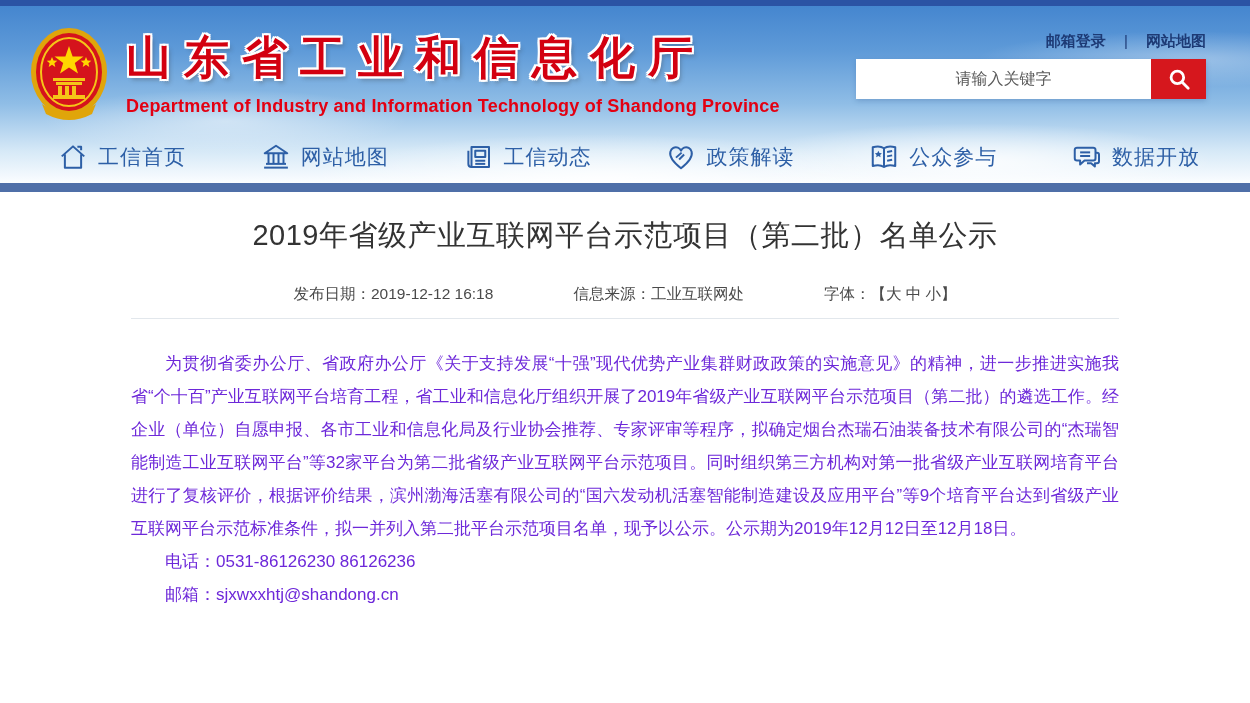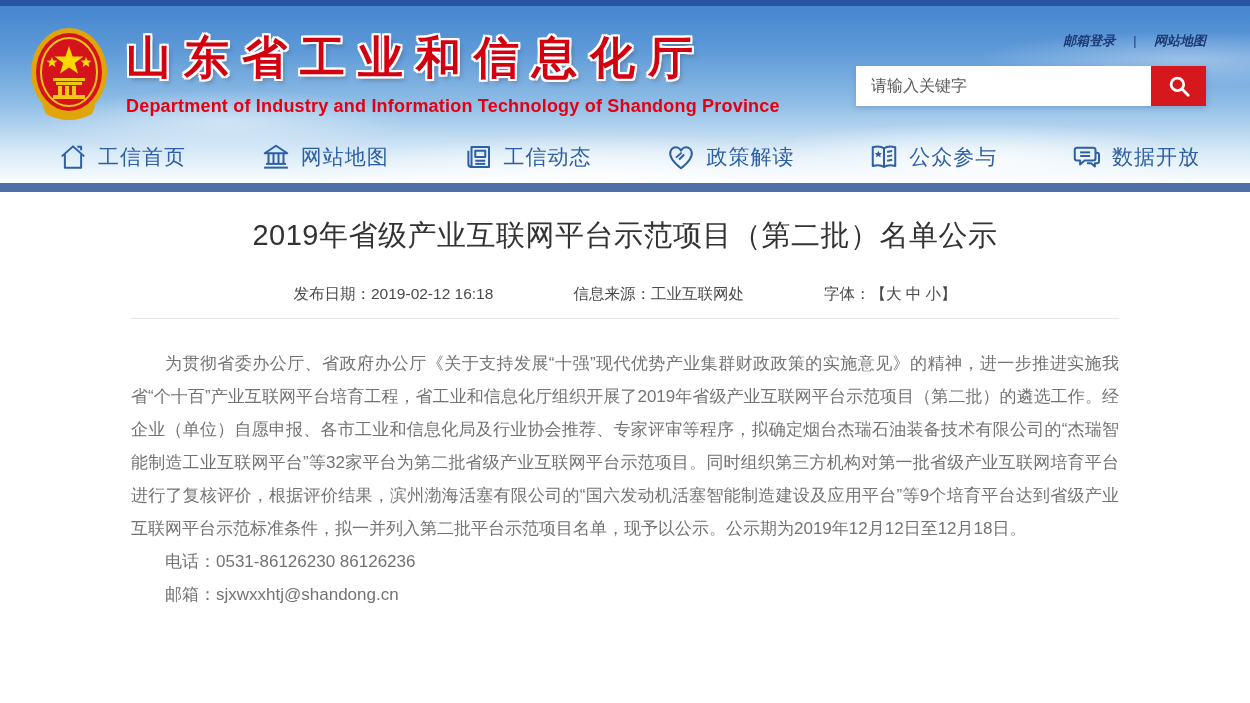--- a/index.html
+++ b/index.html
@@ -27,27 +27,27 @@
   .emblem { width:78px; height:96px; display:block; margin-top:6px; }
   .brand-text { margin-left:18px; padding-top:8px; }
   .site-title {
     font-size:45px; font-weight:bold; letter-spacing:13px; color:#d30010; white-space:nowrap;
     text-shadow:-2px -2px 0 #fff, 2px -2px 0 #fff, -2px 2px 0 #fff, 2px 2px 0 #fff,
                 0 -2px 0 #fff, 0 2px 0 #fff, -2px 0 0 #fff, 2px 0 0 #fff, 3px 4px 4px rgba(60,60,60,.35);
   }
   .site-subtitle { font-size:18px; font-weight:bold; color:#e30012; margin-top:8px; letter-spacing:.2px; white-space:nowrap; }
 
   .header-right { display:flex; flex-direction:column; align-items:flex-end; padding-top:12px; }
-  .top-links { font-size:13px; font-weight:bold; color:#1d3a75; margin-bottom:16px;font-style:italic; }
+  .top-links { font-size:15px; font-weight:bold; color:#1d3a75; margin-bottom:8px; }
   .top-links a { color:#1d3a75; text-decoration:none; cursor:pointer; }
   .top-links .sep { margin:0 14px; color:#1d3a75; font-weight:normal; }
   .search { display:flex; width:350px; height:40px; box-shadow:0 2px 5px rgba(40,80,140,.25); }
   .search input {
     flex:1; border:none; outline:none; padding:4px 15px; font-size:16px; color:#333;
-    font-family:"Liberation Sans","DejaVu Sans",sans-serif; background:#fff;
+    font-family:"Liberation Sans","DejaVu Sans",sans-serif; background:#fff;text-align:center;
   }
   .search input::placeholder { color:#5a5a5a; opacity:1; }
   .search button { width:55px; border:none; background:#d6171d; cursor:pointer; display:flex; align-items:center; justify-content:center; }
 
   
   .nav-row { display:flex; justify-content:space-between; align-items:center; padding:0 50px; height:53px;margin-left:8px; }
   .nav-item { display:flex; align-items:center; gap:10px; text-decoration:none; cursor:pointer; }
   .nav-item .nav-icon { display:flex; width:30px; height:30px; }
   .nav-item .nav-label { font-size:21px; color:#2d5fa6; letter-spacing:1px; white-space:nowrap; }
 
@@ -55,21 +55,21 @@
   .breadcrumb { display:flex; align-items:center; gap:8px; padding:20px 0 0 30px; height:44px; }
   .breadcrumb .crumb-text { font-size:14.5px; color:#333; letter-spacing:.5px; }
 
   
   .article { width:988px; margin:0 auto; }
   .article h1 { font-size:29px; font-weight:500; color:#333; text-align:center; margin-top:24px; letter-spacing:.5px; }
   .meta { display:flex; justify-content:center; gap:80px; margin-top:28px; font-size:15.5px; color:#4a4a4a; }
   .meta .font-opts { cursor:pointer; }
   .meta-divider { border:none; border-top:1px solid #e2e7ec; margin-top:13px; }
 
-  .body-text { margin-top:28px; font-size:17px; line-height:33px; color:#737373; text-align:justify; }
+  .body-text { margin-top:28px; font-size:17px; line-height:33px; color:#6d28d9; text-align:justify; }
   .body-text p { text-indent:2em; }
 
   svg { display:block; }
 </style>
 </head>
 <body>
 
 <div class="top-strip"></div>
 
 <header class="sky">
@@ -193,21 +193,21 @@
 </header>
 
 <div class="nav-strip"></div>
 
 <main>
 
   <article class="article">
     <h1>2019年省级产业互联网平台示范项目（第二批）名单公示</h1>
 
     <div class="meta">
-      <span>发布日期：2019-02-12 16:18</span>
+      <span>发布日期：2019-12-12 16:18</span>
       <span>信息来源：工业互联网处</span>
       <span><span>字体：</span><span class="font-opts">【大 中 小】</span></span>
     </div>
 
     <hr class="meta-divider">
 
     <div class="body-text">
       <p>为贯彻省委办公厅、省政府办公厅《关于支持发展“十强”现代优势产业集群财政政策的实施意见》的精神，进一步推进实施我省“个十百”产业互联网平台培育工程，省工业和信息化厅组织开展了2019年省级产业互联网平台示范项目（第二批）的遴选工作。经企业（单位）自愿申报、各市工业和信息化局及行业协会推荐、专家评审等程序，拟确定烟台杰瑞石油装备技术有限公司的“杰瑞智能制造工业互联网平台”等32家平台为第二批省级产业互联网平台示范项目。同时组织第三方机构对第一批省级产业互联网培育平台进行了复核评价，根据评价结果，滨州渤海活塞有限公司的“国六发动机活塞智能制造建设及应用平台”等9个培育平台达到省级产业互联网平台示范标准条件，拟一并列入第二批平台示范项目名单，现予以公示。公示期为2019年12月12日至12月18日。</p>
       <p>电话：0531-86126230 86126236</p>
       <p>邮箱：sjxwxxhtj@shandong.cn</p>

